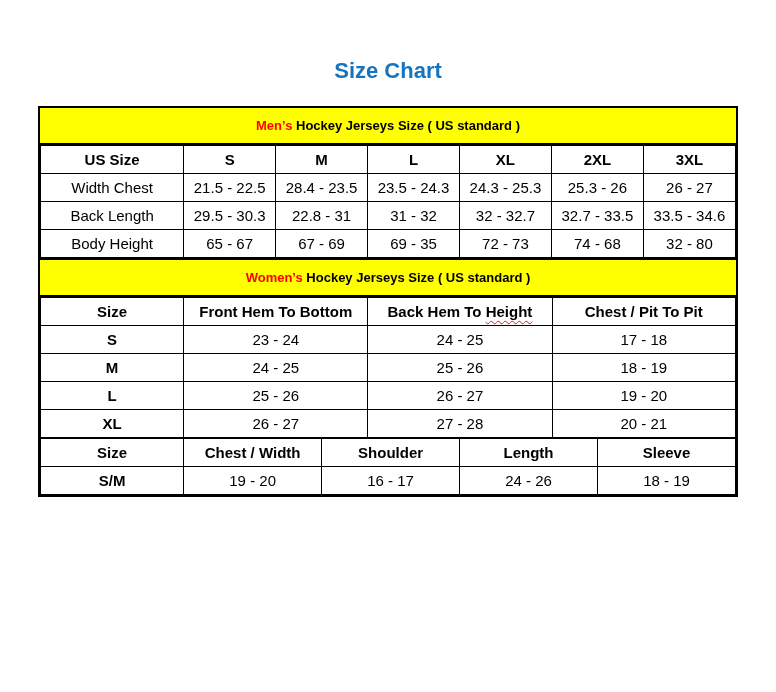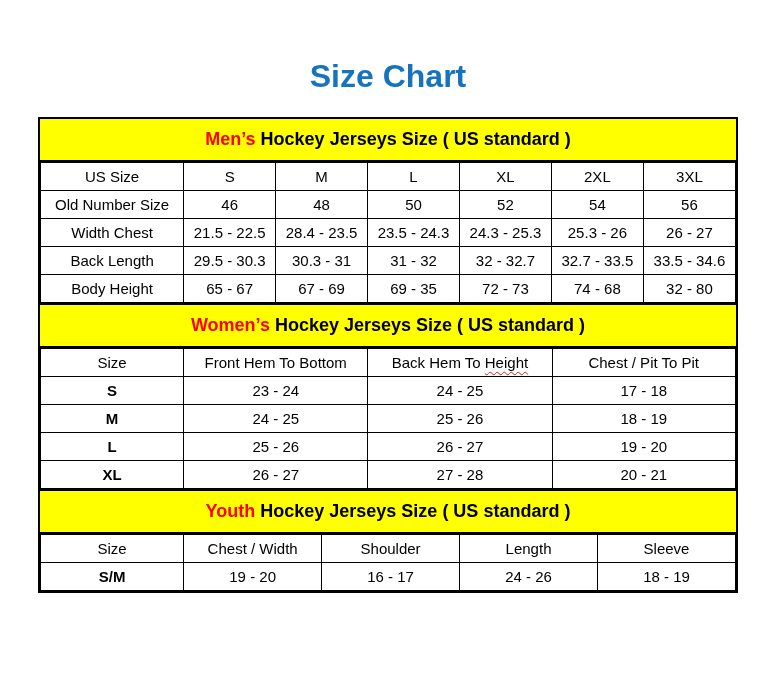--- a/index.html
+++ b/index.html
@@ -8,56 +8,56 @@
     width: 776px;
     height: 692px;
     background: #ffffff;
     font-family: "Liberation Sans", sans-serif;
     color: #000000;
     overflow: hidden;
   }
   .title {
     text-align: center;
     color: #1673BE;
-    font-size: 32px;
+    font-size: 22px;
     font-weight: bold;
     letter-spacing: 0px;
     margin: 58px 0 22px 0;
   }
   .chart {
     width: 700px;
     margin: 0 auto;
     border: 2px solid #000000;
   }
   .banner {
     background: #FFFF00;
     text-align: center;
     font-weight: bold;
-    font-size: 18px;
+    font-size: 13px;
     padding: 10px 0;
     border-bottom: 2px solid #000000;
   }
   .banner.mid { border-top: 2px solid #000000; }
   .hl { color: #FF0000; }
   table.grid {
     width: 100%;
     border-collapse: collapse;
     table-layout: fixed;
   }
   .grid th, .grid td {
     border: 1px solid #000000;
     text-align: center;
     vertical-align: middle;
     height: 28px;
     font-size: 15px;
     padding: 0 2px;
     overflow: hidden;
     white-space: nowrap;
   }
-  .grid th { font-weight: normal; }
+  .grid th { font-weight: bold; }
   .grid td { font-weight: normal; }
   table.labels-bold td:first-child { font-weight: bold; }
   .sic {
     text-decoration: underline wavy #CC2222;
     text-decoration-thickness: 1px;
     text-underline-offset: 3px;
   }
 </style>
 </head>
 <body>
@@ -86,41 +86,32 @@
           <tr>
         <th>US Size</th>
         <th>S</th>
         <th>M</th>
         <th>L</th>
         <th>XL</th>
         <th>2XL</th>
         <th>3XL</th>
       </tr>
       <tr>
-        <td>Old Number Size</td>
-        <td>46</td>
-        <td>48</td>
-        <td>50</td>
-        <td>52</td>
-        <td>54</td>
-        <td>56</td>
-      </tr>
-      <tr>
         <td>Width Chest</td>
         <td>21.5 - 22.5</td>
         <td>28.4 - 23.5</td>
         <td>23.5 - 24.3</td>
         <td>24.3 - 25.3</td>
         <td>25.3 - 26</td>
         <td>26 - 27</td>
       </tr>
       <tr>
         <td>Back Length</td>
         <td>29.5 - 30.3</td>
-        <td>30.3 - 31</td>
+        <td>22.8 - 31</td>
         <td>31 - 32</td>
         <td>32 - 32.7</td>
         <td>32.7 - 33.5</td>
         <td>33.5 - 34.6</td>
       </tr>
       <tr>
         <td>Body Height</td>
         <td>65 - 67</td>
         <td>67 - 69</td>
         <td>69 - 35</td>
@@ -169,23 +160,20 @@
       </tr>
       <tr>
         <td>XL</td>
         <td>26 - 27</td>
         <td>27 - 28</td>
         <td>20 - 21</td>
       </tr>
     </tbody>
       </table>
 
-    <div class="banner mid">
-      <span class="hl">Youth</span><span> Hockey Jerseys Size ( US standard )</span>
-    </div>
 
     <table class="grid labels-bold">
       <colgroup>
         <col style="width:20.6%">
           <col style="width:19.85%">
           <col style="width:19.85%">
           <col style="width:19.85%">
           <col style="width:19.85%">
       </colgroup>
       <tbody>

